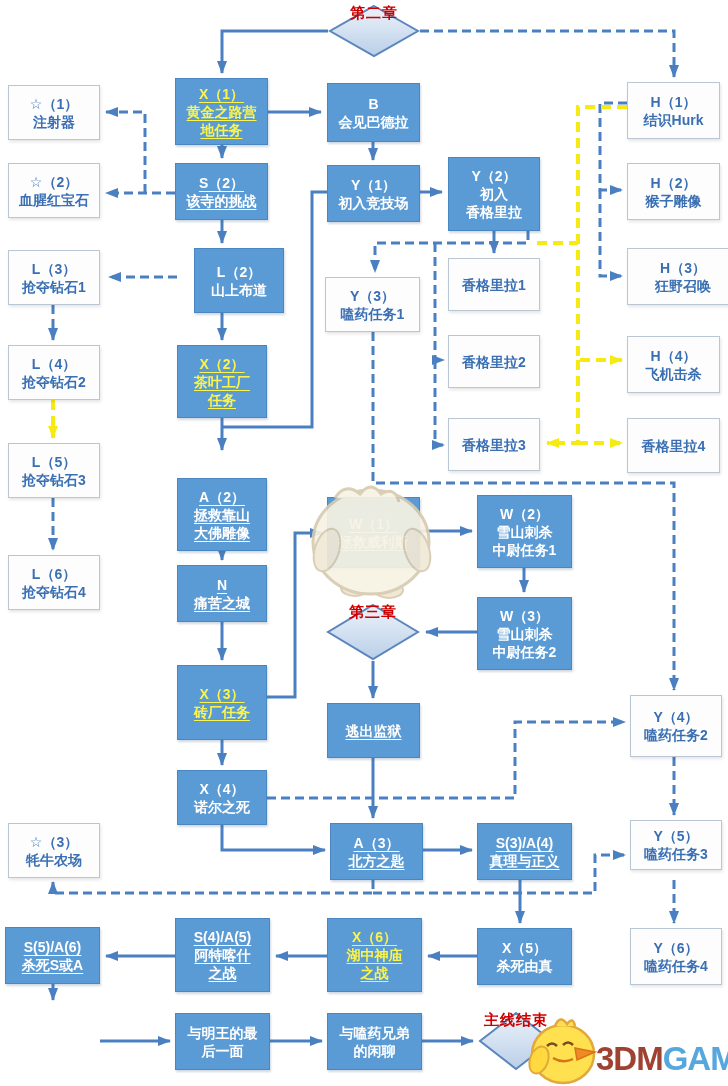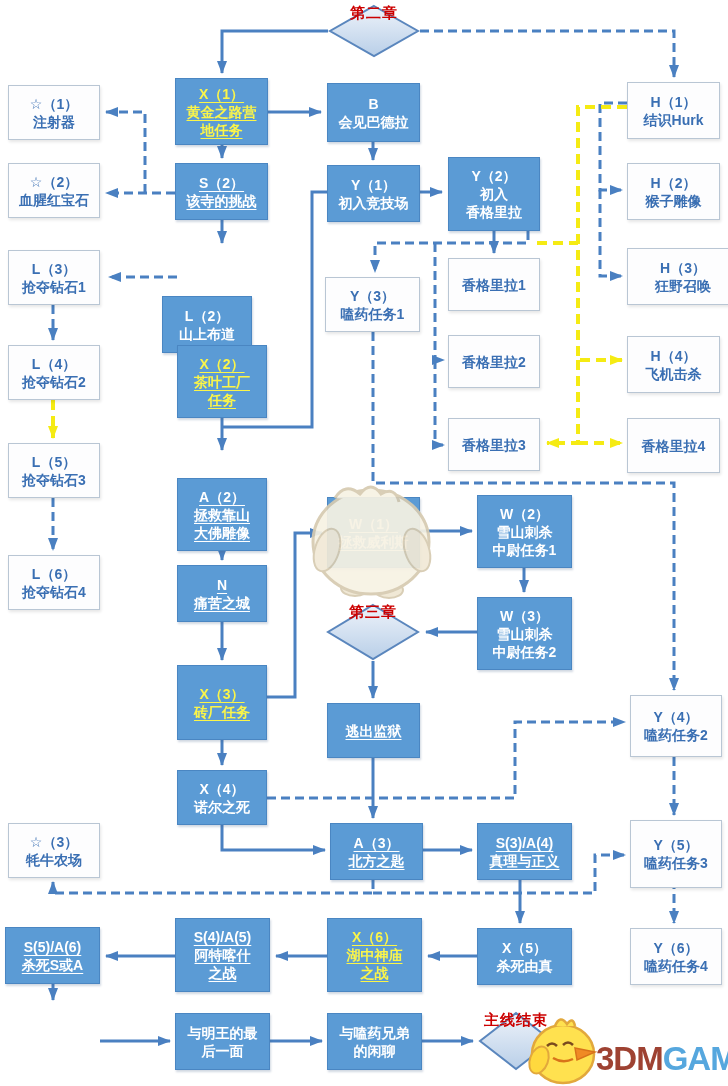--- a/index.html
+++ b/index.html
@@ -165,21 +165,21 @@
           <span>初入竞技场</span>
         </div>
       </div>
       <div class="node box-main" style="left: 448px; top: 157px; width: 92px; height: 74px;">
         <div class="lbl t-white">
           <span>Y（2）</span>
           <span>初入</span>
           <span>香格里拉</span>
         </div>
       </div>
-      <div class="node box-main" style="left: 162px; top: 248px; width: 90px; height: 57px; margin-top: 48px;">
+      <div class="node box-main" style="left: 194px; top: 248px; width: 90px; height: 65px;">
         <div class="lbl t-white">
           <span>L（2）</span>
           <span>山上布道</span>
         </div>
       </div>
       <div class="node box-main" style="left: 177px; top: 345px; width: 90px; height: 73px;">
         <div class="lbl t-yellow">
           <span class="u">X（2）</span>
           <span class="u">茶叶工厂</span>
           <span class="u">任务</span>
@@ -376,21 +376,21 @@
           <span>H（4）</span>
           <span>飞机击杀</span>
         </div>
       </div>
       <div class="node box-side" style="left: 630px; top: 695px; width: 92px; height: 62px;">
         <div class="lbl t-blue">
           <span>Y（4）</span>
           <span>嗑药任务2</span>
         </div>
       </div>
-      <div class="node box-side" style="left: 630px; top: 820px; width: 92px; height: 68px;">
+      <div class="node box-side" style="left: 630px; top: 820px; width: 92px; height: 50px;">
         <div class="lbl t-blue">
           <span>Y（5）</span>
           <span>嗑药任务3</span>
         </div>
       </div>
       <div class="node box-side" style="left: 630px; top: 928px; width: 92px; height: 57px;">
         <div class="lbl t-blue">
           <span>Y（6）</span>
           <span>嗑药任务4</span>
         </div>

